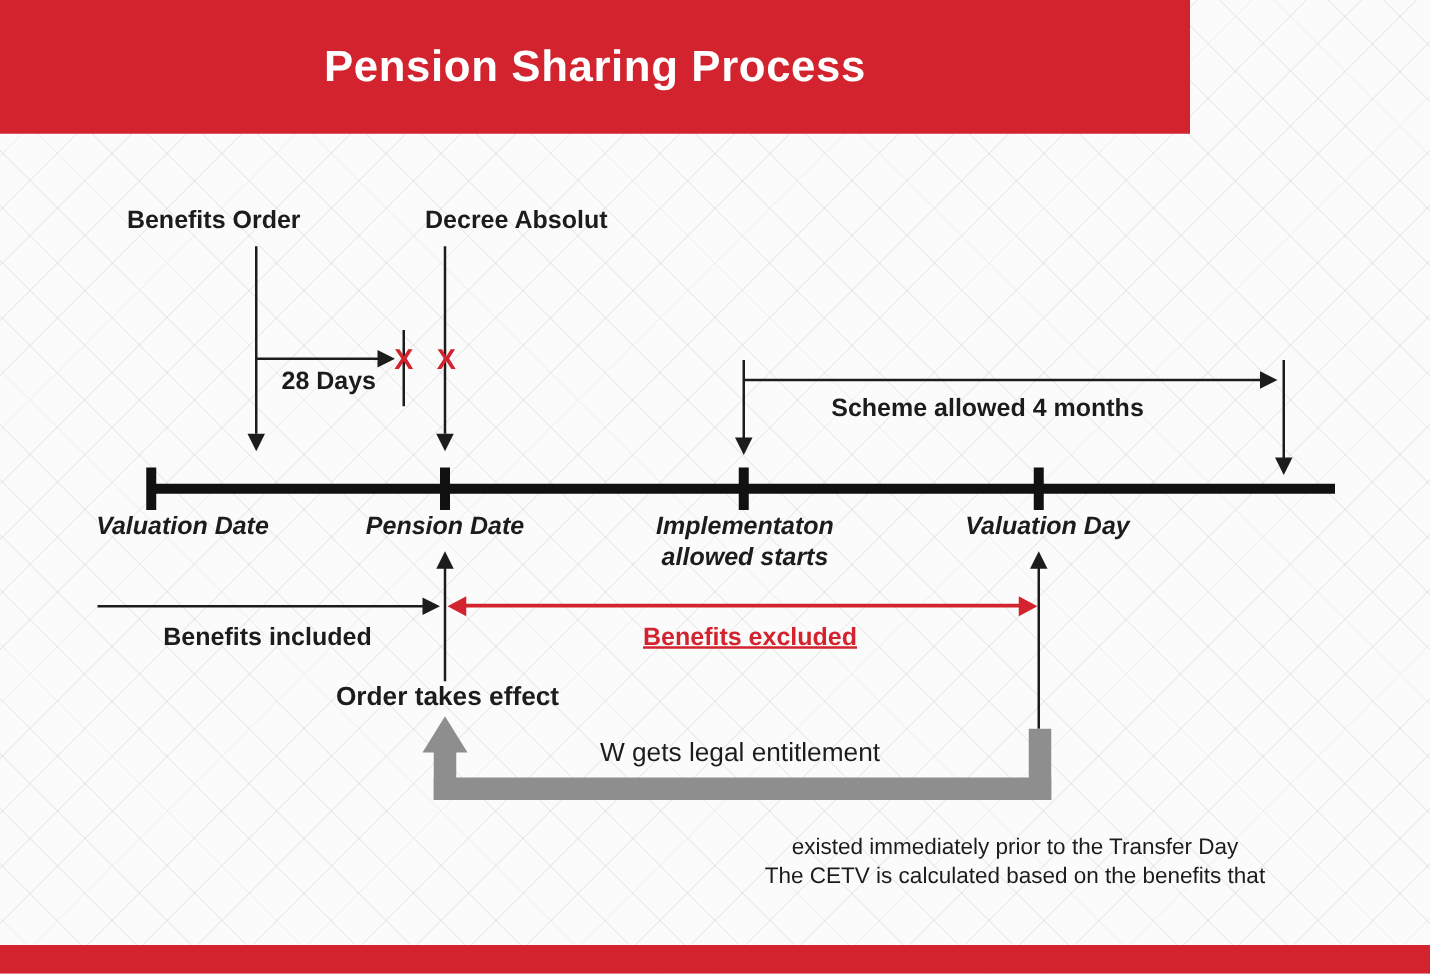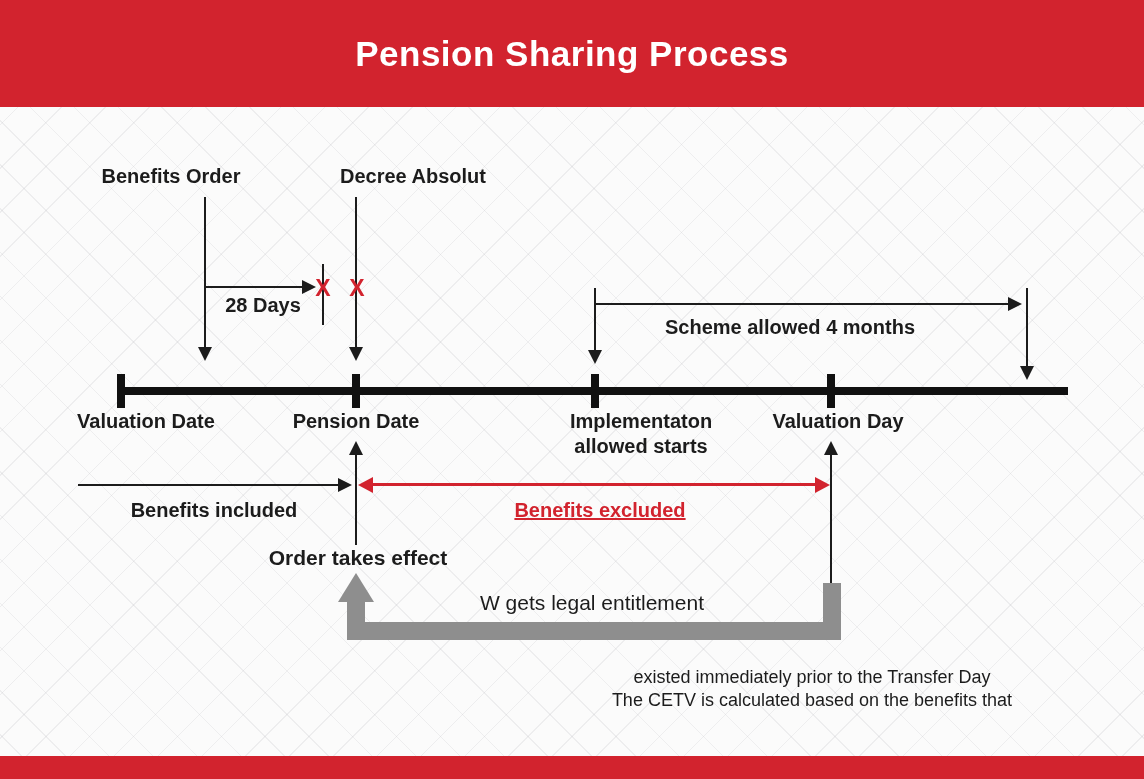--- a/index.html
+++ b/index.html
@@ -12,21 +12,21 @@
     background-color: #fbfbfb;
     background-image:
       repeating-linear-gradient(45deg,  rgba(190,190,195,0.22) 0px, rgba(190,190,195,0.22) 1px, transparent 1px, transparent 31px),
       repeating-linear-gradient(-45deg, rgba(190,190,195,0.22) 0px, rgba(190,190,195,0.22) 1px, transparent 1px, transparent 31px);
   }
   .abs { position:absolute; }
   .ctr { transform: translateX(-50%); white-space: nowrap; }
 
   
   #header {
-    position:absolute; left:0; top:0; width:1144px; height:107px;
+    position:absolute; left:0; top:0; width:952px; height:107px;
     background:#d2232e; display:flex; align-items:center; justify-content:center;
   }
   #header h1 {
     margin:0; color:#ffffff; font-size:35px; font-weight:700; letter-spacing:0.5px;
   }
   #footer-bar {
     position:absolute; left:0; top:756px; width:1144px; height:23px; background:#d2232e;
   }
 
   
@@ -41,21 +41,21 @@
   .ah-right { border-top:7px solid transparent; border-bottom:7px solid transparent; border-left:14px solid #1c1c1c; }
   .ah-right-red { border-top:8px solid transparent; border-bottom:8px solid transparent; border-left:15px solid #d2232e; }
   .ah-left-red  { border-top:8px solid transparent; border-bottom:8px solid transparent; border-right:15px solid #d2232e; }
 
   
   #timeline-bar { position:absolute; left:118px; top:387px; width:950px; height:8px; background:#111; }
   .tick { position:absolute; width:8px; height:34px; top:374px; background:#111; }
 
   
   .lbl     { font-size:20px; font-weight:600; color:#1c1c1c; }
-  .tl-lbl  { font-size:20px; font-weight:600; color:#1c1c1c; text-align:center; line-height:25px; }
+  .tl-lbl  { font-size:20px; font-weight:600; font-style:italic; color:#1c1c1c; text-align:center; line-height:25px; }
   .bold-lbl{ font-size:20px; font-weight:700; color:#1c1c1c; }
   .red-lbl { font-size:20px; font-weight:700; color:#d2232e; }
   .plain-lbl { font-size:21px; font-weight:400; color:#1c1c1c; }
   .xmark { font-size:23px; font-weight:700; color:#d2232e; transform:translate(-50%,-50%); }
 
   
   .gray { background:#8e8e8e; }
   #gray-head {
     position:absolute; width:0; height:0;
     border-left:18px solid transparent; border-right:18px solid transparent;
@@ -106,21 +106,21 @@
   </div>
 
   <div id="timeline-bar"></div>
   <div class="tick" style="left:117px;"></div>
   <div class="tick" style="left:352px;"></div>
   <div class="tick" style="left:591px;"></div>
   <div class="tick" style="left:827px;"></div>
 
   <div class="abs tl-lbl ctr" style="left:146px; top:409px;">Valuation Date</div>
   <div class="abs tl-lbl ctr" style="left:356px; top:409px;">Pension Date</div>
-  <div class="abs tl-lbl ctr" style="left:596px; top:409px;margin-left:45px;">
+  <div class="abs tl-lbl ctr" style="left:596px; top:409px;">
     <div>Implementaton</div>
     <div>allowed starts</div>
   </div>
   <div class="abs tl-lbl ctr" style="left:838px; top:409px;">Valuation Day</div>
 
   <div class="ah ah-up" style="left:349px; top:441px;"></div>
   <div class="vline" style="left:355px; top:453px; height:92px;"></div>
 
   <div class="hline" style="left:78px; top:484px; width:262px;"></div>
   <div class="ah ah-right" style="left:338px; top:478px;"></div>

